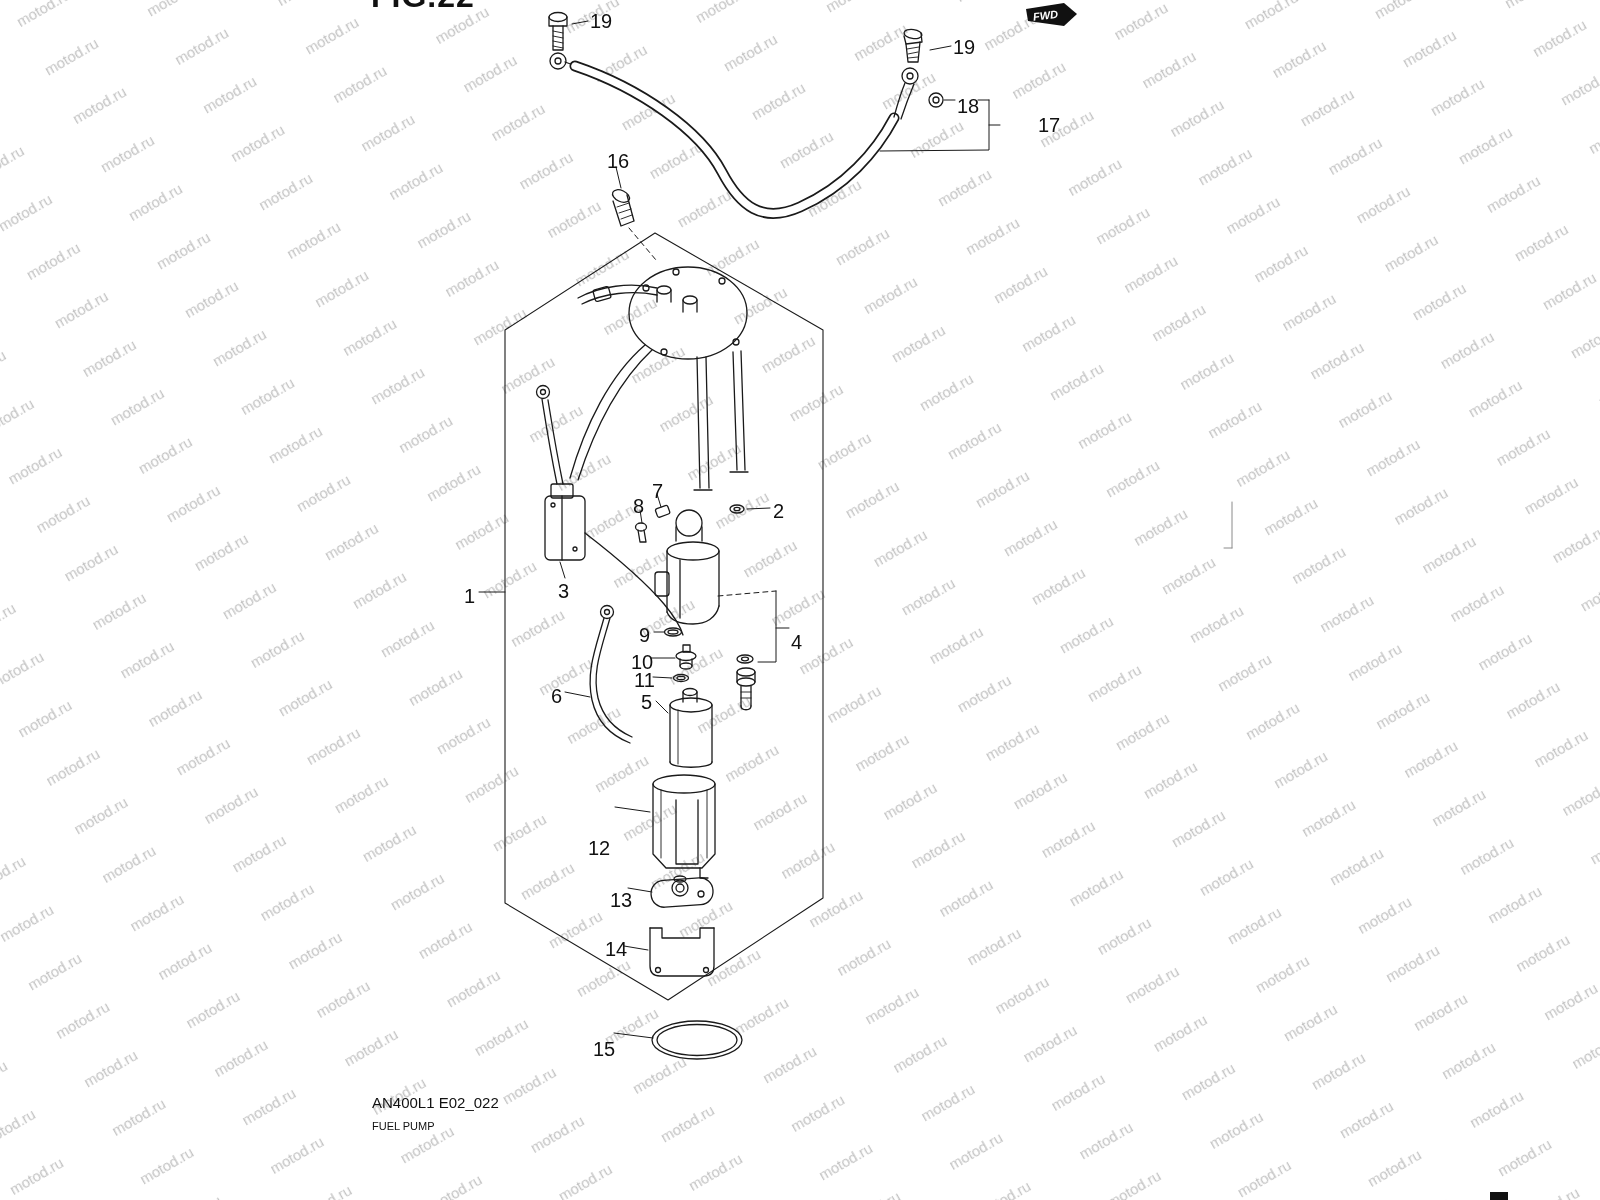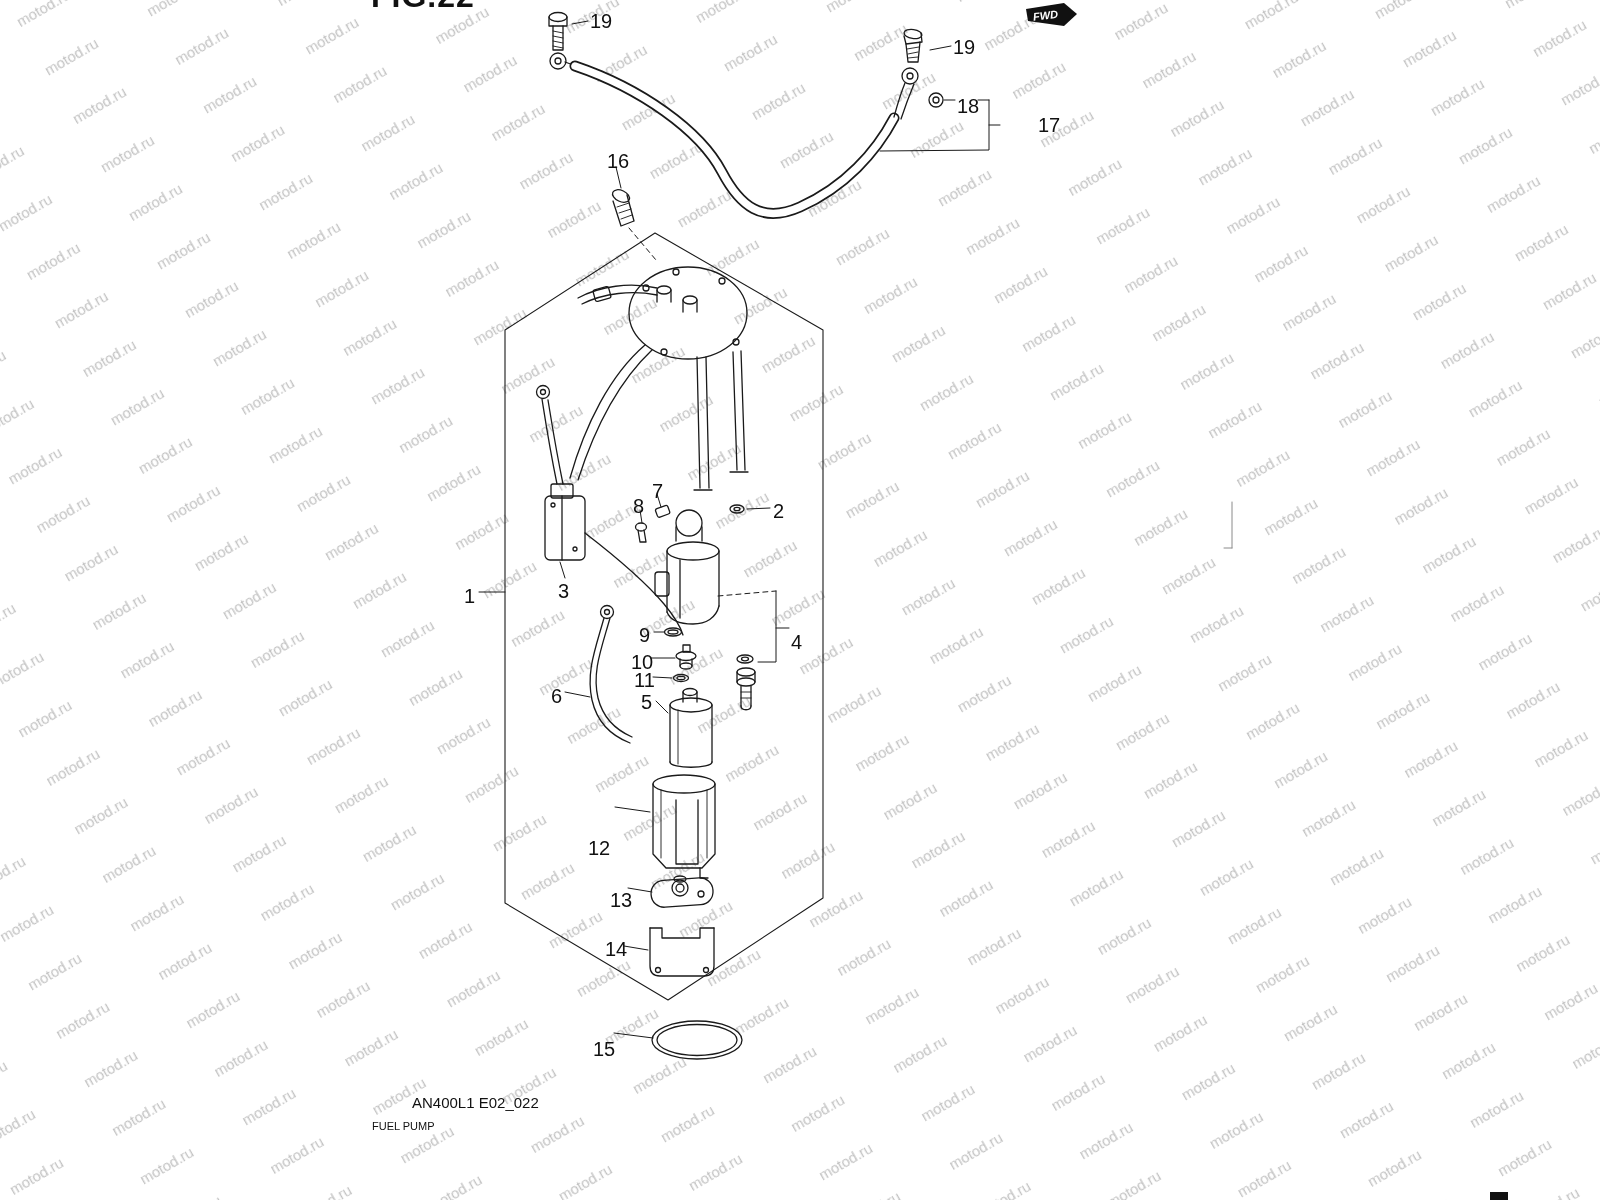--- a/index.html
+++ b/index.html
@@ -13,21 +13,21 @@
     color: #111;
   }
   .layer { position: absolute; left: 0; top: 0; width: 1600px; height: 1200px; }
   #watermark-layer { z-index: 0; }
   #diagram-layer   { z-index: 1; }
   #overlay-layer   { z-index: 2; pointer-events: none; }
   .fig-title {
     position: absolute; left: 371px; top: -20px;
     font-size: 32px; font-weight: bold; line-height: 1; letter-spacing: 1px;
   }
-  .footer-code { position: absolute; left: 372px; top: 1094px; font-size: 15px; margin-left: 40px; }
+  .footer-code { position: absolute; left: 372px; top: 1094px; font-size: 15px; }
   .footer-name { position: absolute; left: 372px; top: 1120px; font-size: 11px; }
   .callout {
     position: absolute; font-size: 20px; line-height: 1; color: #111;
     white-space: nowrap;
   }
 </style>
 </head>
 <body>
 
 <svg id="watermark-layer" class="layer" width="1600" height="1200" viewBox="0 0 1600 1200" xmlns="http://www.w3.org/2000/svg">

